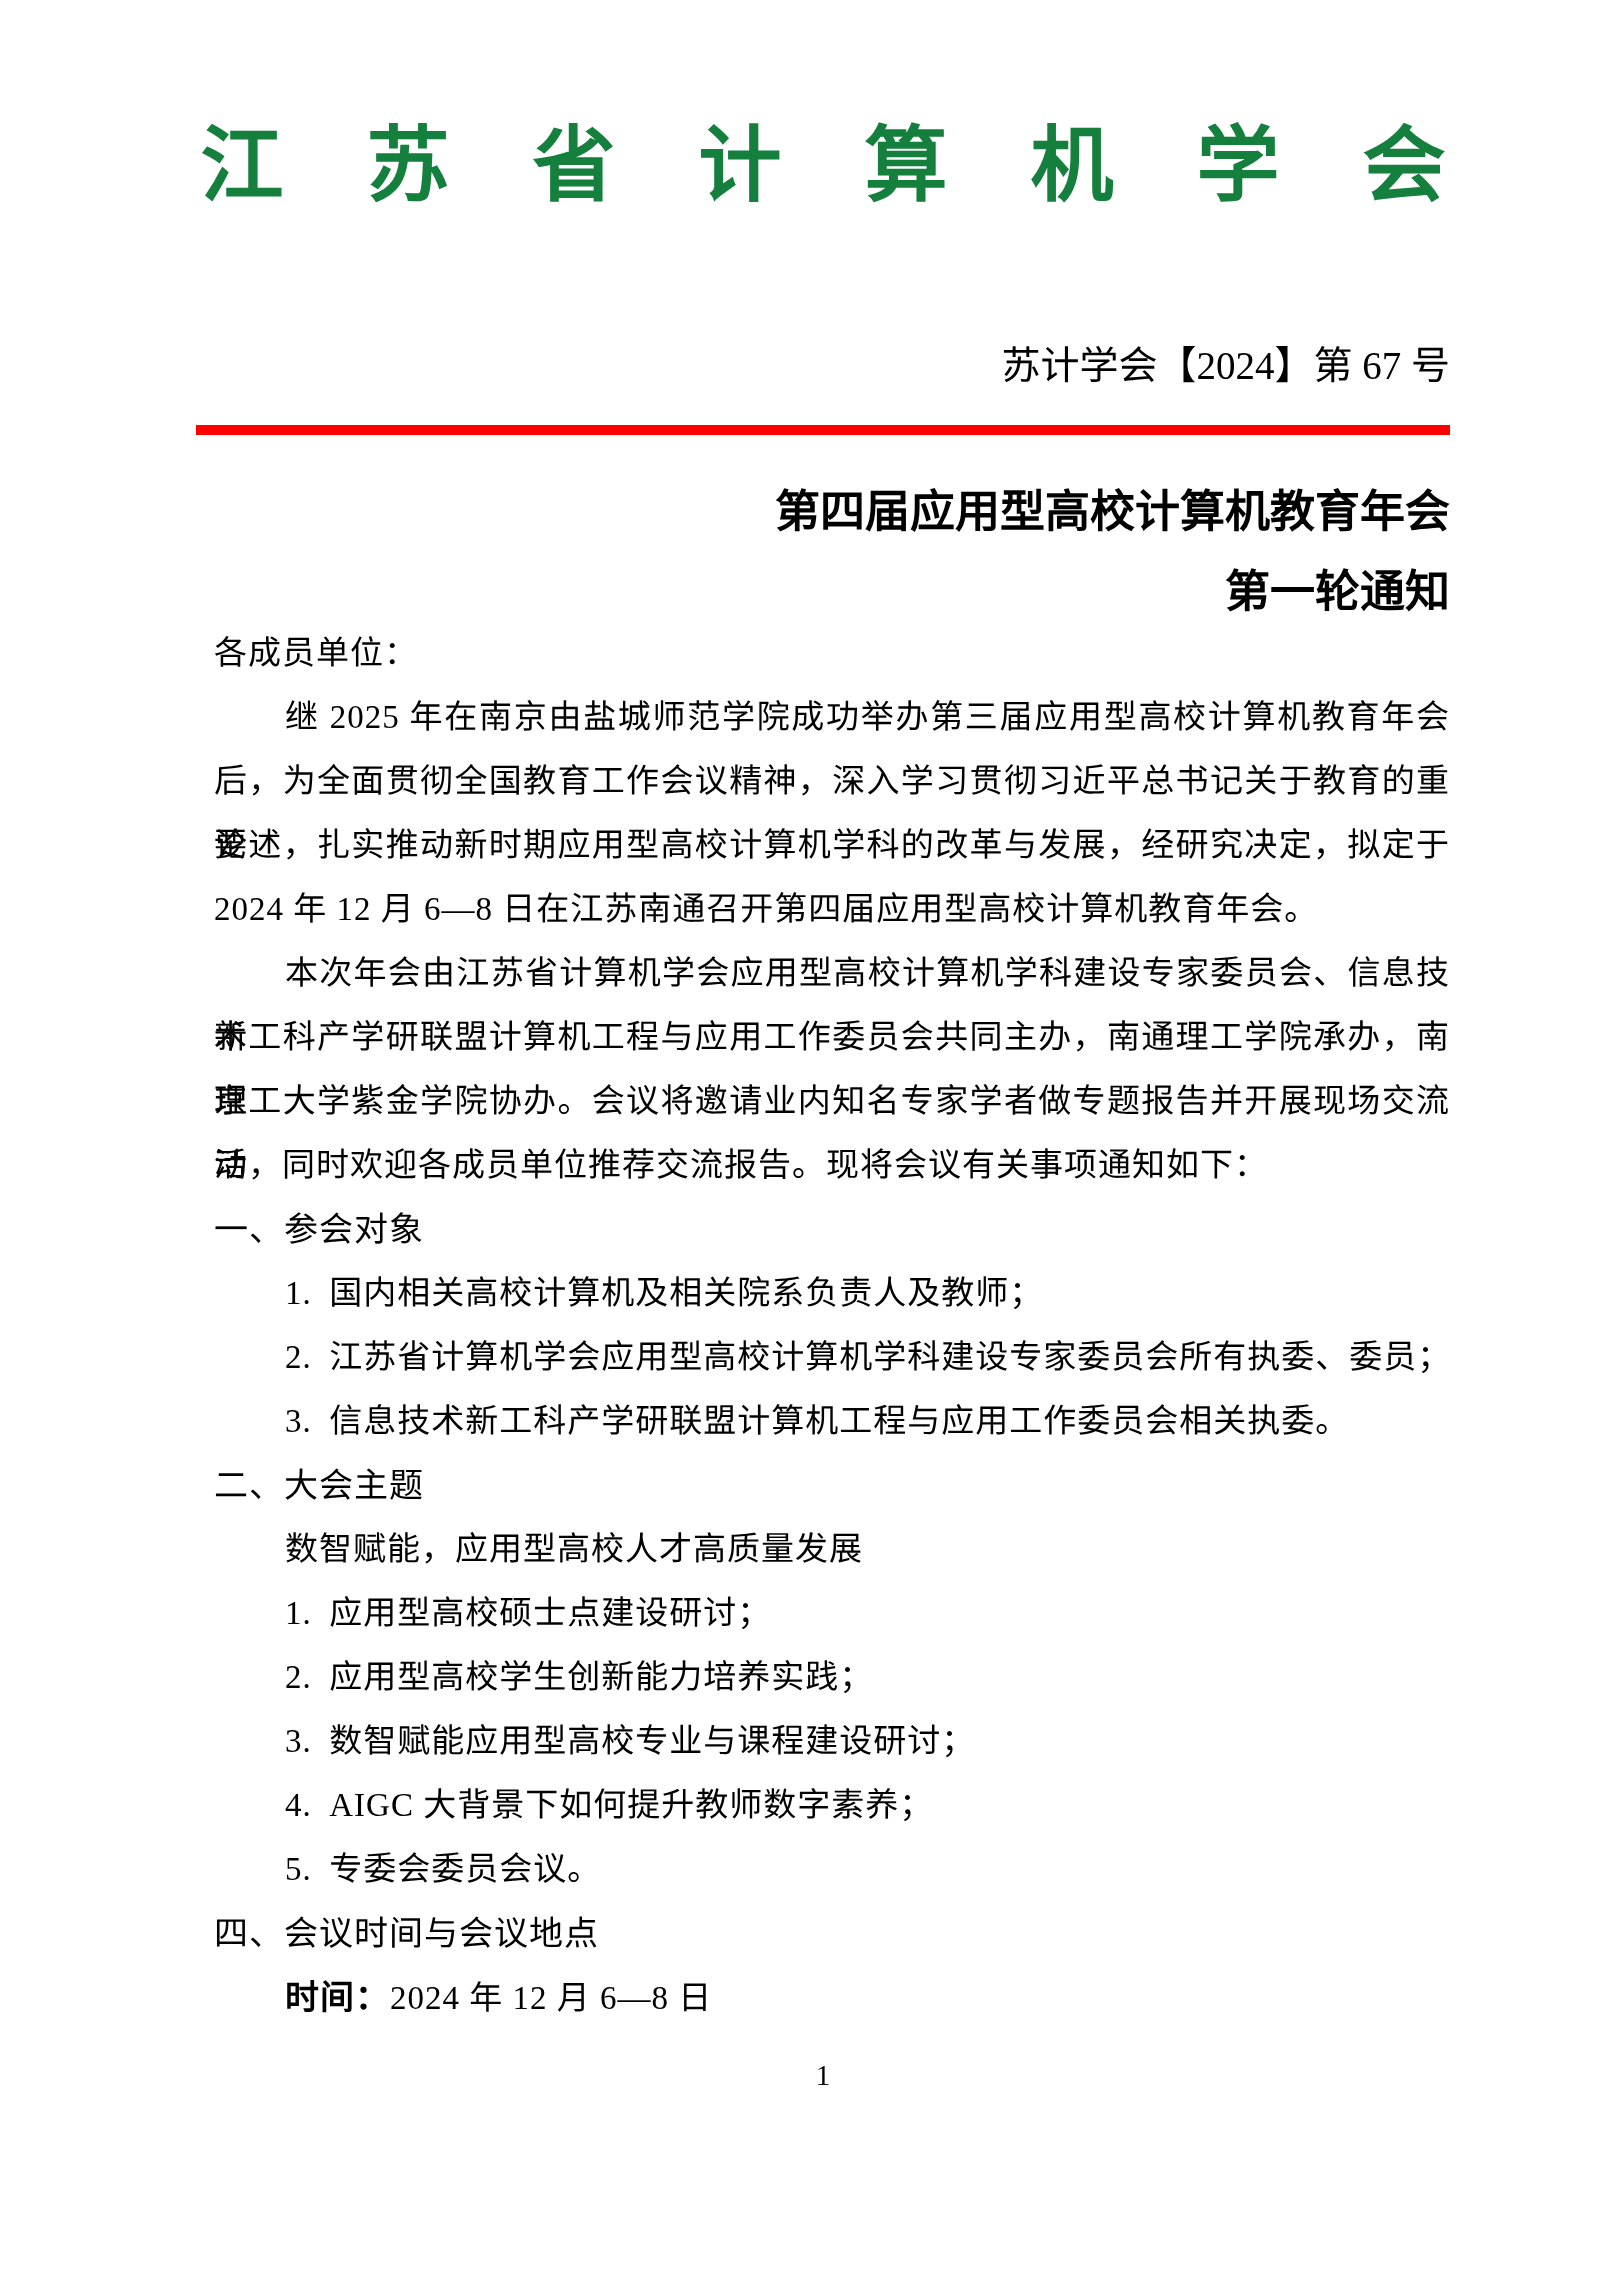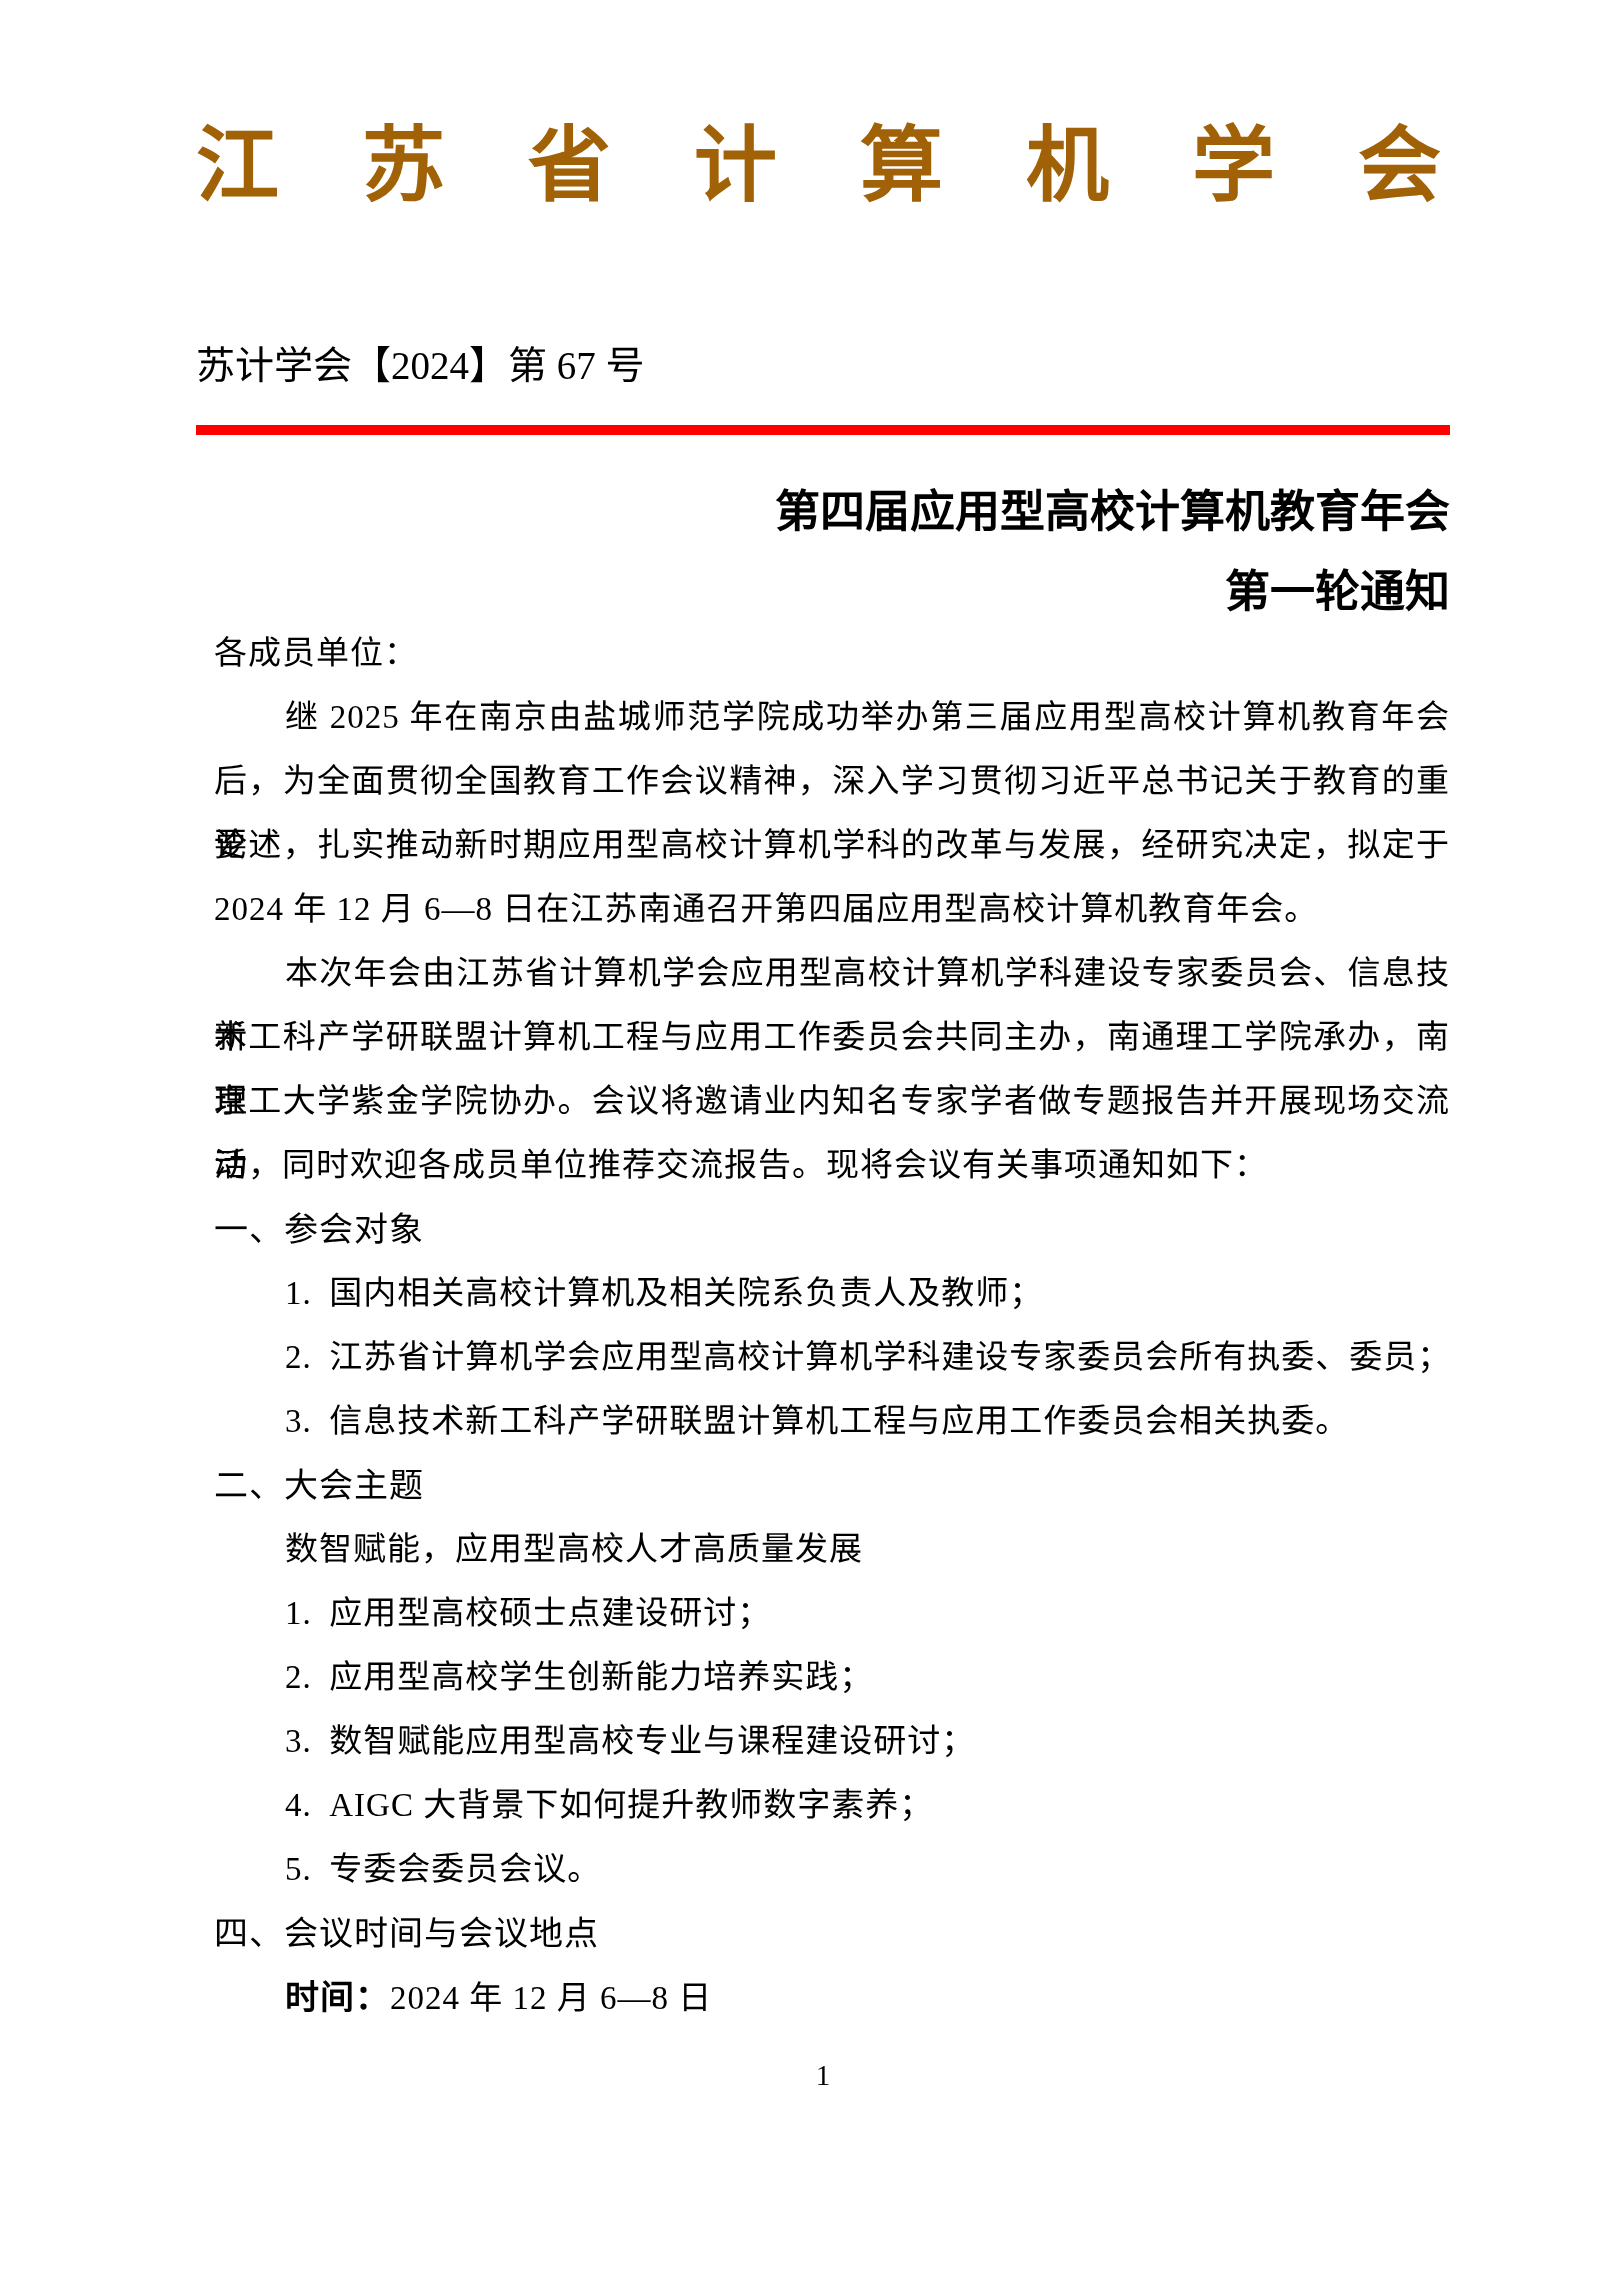--- a/index.html
+++ b/index.html
@@ -15,29 +15,29 @@
     background: #ffffff;
     box-sizing: border-box;
     padding: 116px 171px 0 196px;
     font-family: "Liberation Serif", "DejaVu Serif", serif;
     color: #000000;
     overflow: hidden;
   }
   .org-name {
     font-size: 83px;
     font-weight: 700;
-    color: #a16207;
-    text-align: left;
+    color: #15803d;
+    text-align: center;
     line-height: 100px;
     white-space: nowrap;
     letter-spacing: 0;
   }
   .doc-number {
     margin-top: 123px;
-    text-align: left;
+    text-align: right;
     font-size: 39px;
     line-height: 53px;
   }
   .rule {
     margin-top: 33px;
     height: 9.8px;
     background: #ff0000;
   }
   .title-line1 {
     margin-top: 47px;

